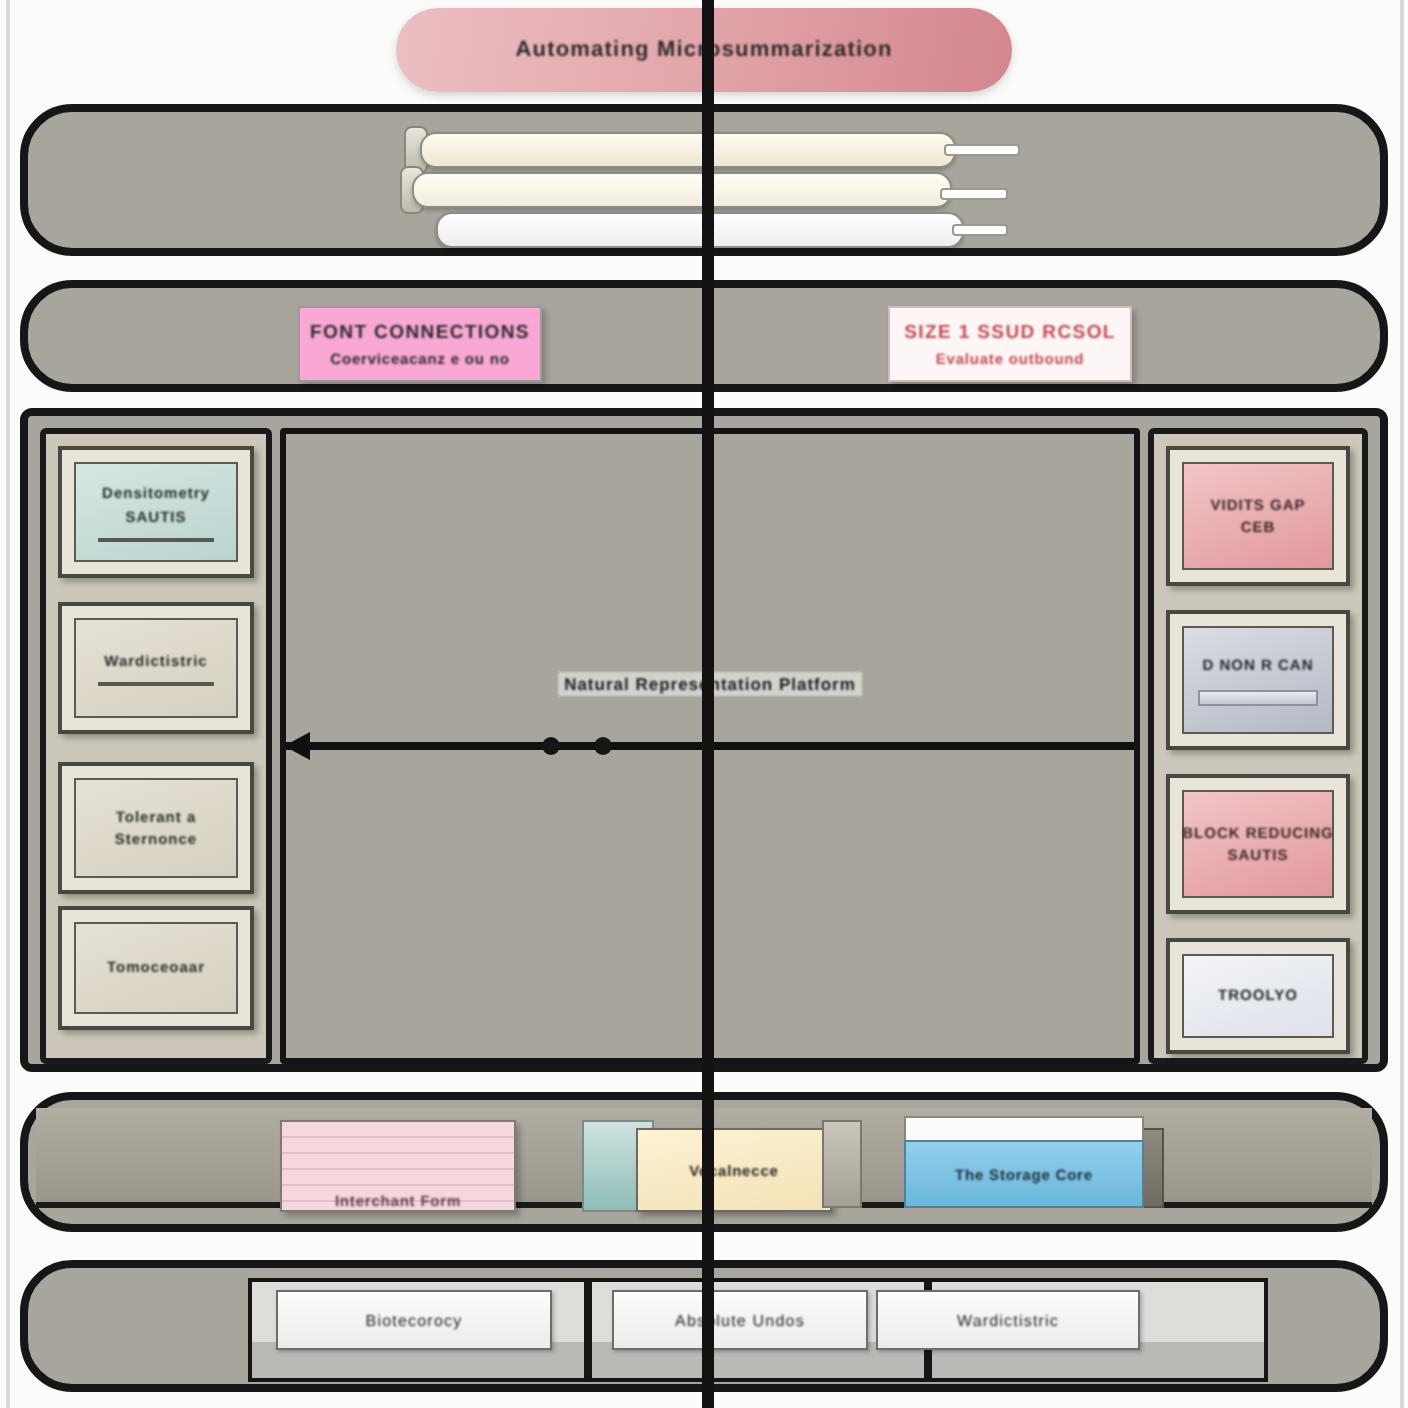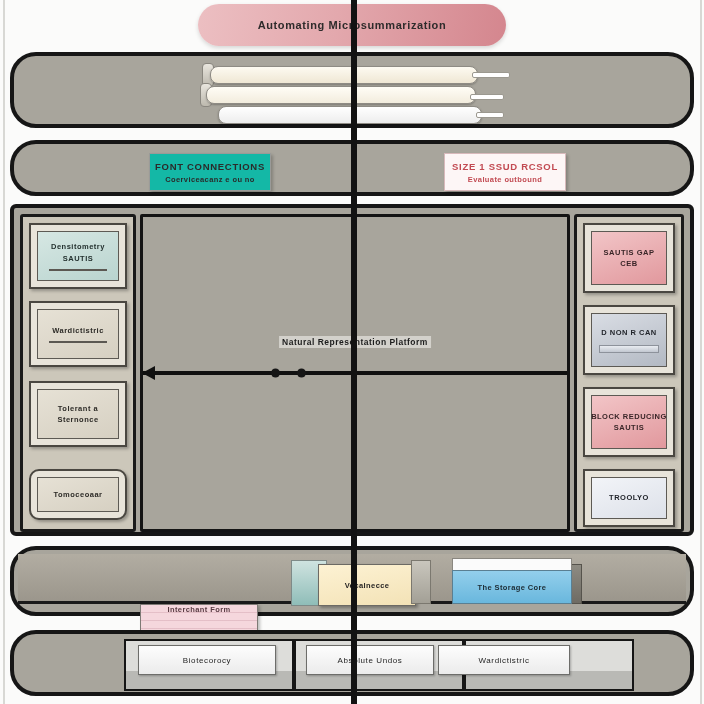--- a/index.html
+++ b/index.html
@@ -78,21 +78,21 @@
   .band2{left:10px;top:140px;width:684px;height:56px;}
   .plate{
     position:absolute;top:9px;height:38px;
     border:1.5px solid #9a9a98;
     box-sizing:border-box;
     display:flex;flex-direction:column;align-items:center;justify-content:center;
     box-shadow:2px 2px 3px rgba(0,0,0,.22);
   }
   .plate .l1{font-size:9.5px;font-weight:700;letter-spacing:.7px;filter:blur(.5px);white-space:nowrap;}
   .plate .l2{font-size:7.5px;font-weight:600;letter-spacing:.4px;filter:blur(.5px);margin-top:3px;white-space:nowrap;}
-  .plate-left{left:135px;width:122px;background:#14b8a6;color:#2b2b2b;}
+  .plate-left{left:135px;width:122px;background:#f9a8d4;color:#2b2b2b;}
   .plate-right{left:430px;width:122px;background:#fdf6f6;color:#c24a52;border-color:#d8b9bb;}
 
   
   .band3{left:10px;top:204px;width:684px;height:332px;border-radius:6px;}
 
   
   .rail{
     position:absolute;top:6px;height:318px;
     background:#ccc7ba;
     border:3px solid #1a1a1a;
@@ -155,21 +155,21 @@
     position:absolute;left:4px;right:4px;top:4px;height:50px;
     background:linear-gradient(180deg,#b2ada2,#9b968c);
     border-bottom:3px solid #1a1a1a;
     box-sizing:border-box;
   }
   .tray-item{position:absolute;top:6px;}
   .ti-pink{
     left:122px;width:116px;height:44px;
     background:#f5d7dd;border:1.5px solid #7e7a75;
     box-shadow:2px 2px 3px rgba(0,0,0,.25);
-    display:flex;align-items:flex-start;justify-content:center;margin-top:44px;
+    display:flex;align-items:flex-end;justify-content:center;
   }
   .ti-pink .grid{position:absolute;inset:0;
     background:repeating-linear-gradient(180deg,transparent 0 7px,#e0b9c2 7px 8px);
     opacity:.8;}
   .ti-teal{left:273px;width:34px;height:44px;background:linear-gradient(180deg,#cfe3e0,#8fbdb8);border:1.5px solid #7e8a88;}
   .ti-cream{
     left:300px;width:96px;height:40px;top:10px;
     background:linear-gradient(170deg,#fdf2d3,#f3e2b6);border:1.5px solid #6c6a64;
     display:flex;align-items:center;justify-content:center;
     box-shadow:2px 2px 3px rgba(0,0,0,.3);
@@ -250,39 +250,39 @@
           <span class="cl">Wardictistric</span>
           <div class="rule"></div>
         </div>
       </div>
       <div class="slot" style="top:164px;height:66px;">
         <div class="card c-beige">
           <span class="cl">Tolerant a</span>
           <span class="cl">Sternonce</span>
         </div>
       </div>
-      <div class="slot" style="top:252px;height:51px;border-radius:10px;">
+      <div class="slot" style="top:236px;height:62px;">
         <div class="card c-beige">
           <span class="cl">Tomoceoaar</span>
         </div>
       </div>
     </div>
 
     <div class="canvas">
       <div class="canvas-label">Natural Representation Platform</div>
       <div class="axis-h"></div>
       <div class="arrow-l"></div>
       <div class="dot dot1"></div>
       <div class="dot dot2"></div>
     </div>
 
     <div class="rail rail-right">
       <div class="slot" style="top:6px;height:70px;">
         <div class="card c-pink">
-          <span class="cl">SAUTIS  GAP</span>
+          <span class="cl">VIDITS  GAP</span>
           <span class="cl">CEB</span>
         </div>
       </div>
       <div class="slot" style="top:88px;height:70px;">
         <div class="card c-grayblue">
           <span class="cl">D  NON R  CAN</span>
           <div class="bar"></div>
         </div>
       </div>
       <div class="slot" style="top:170px;height:70px;">

